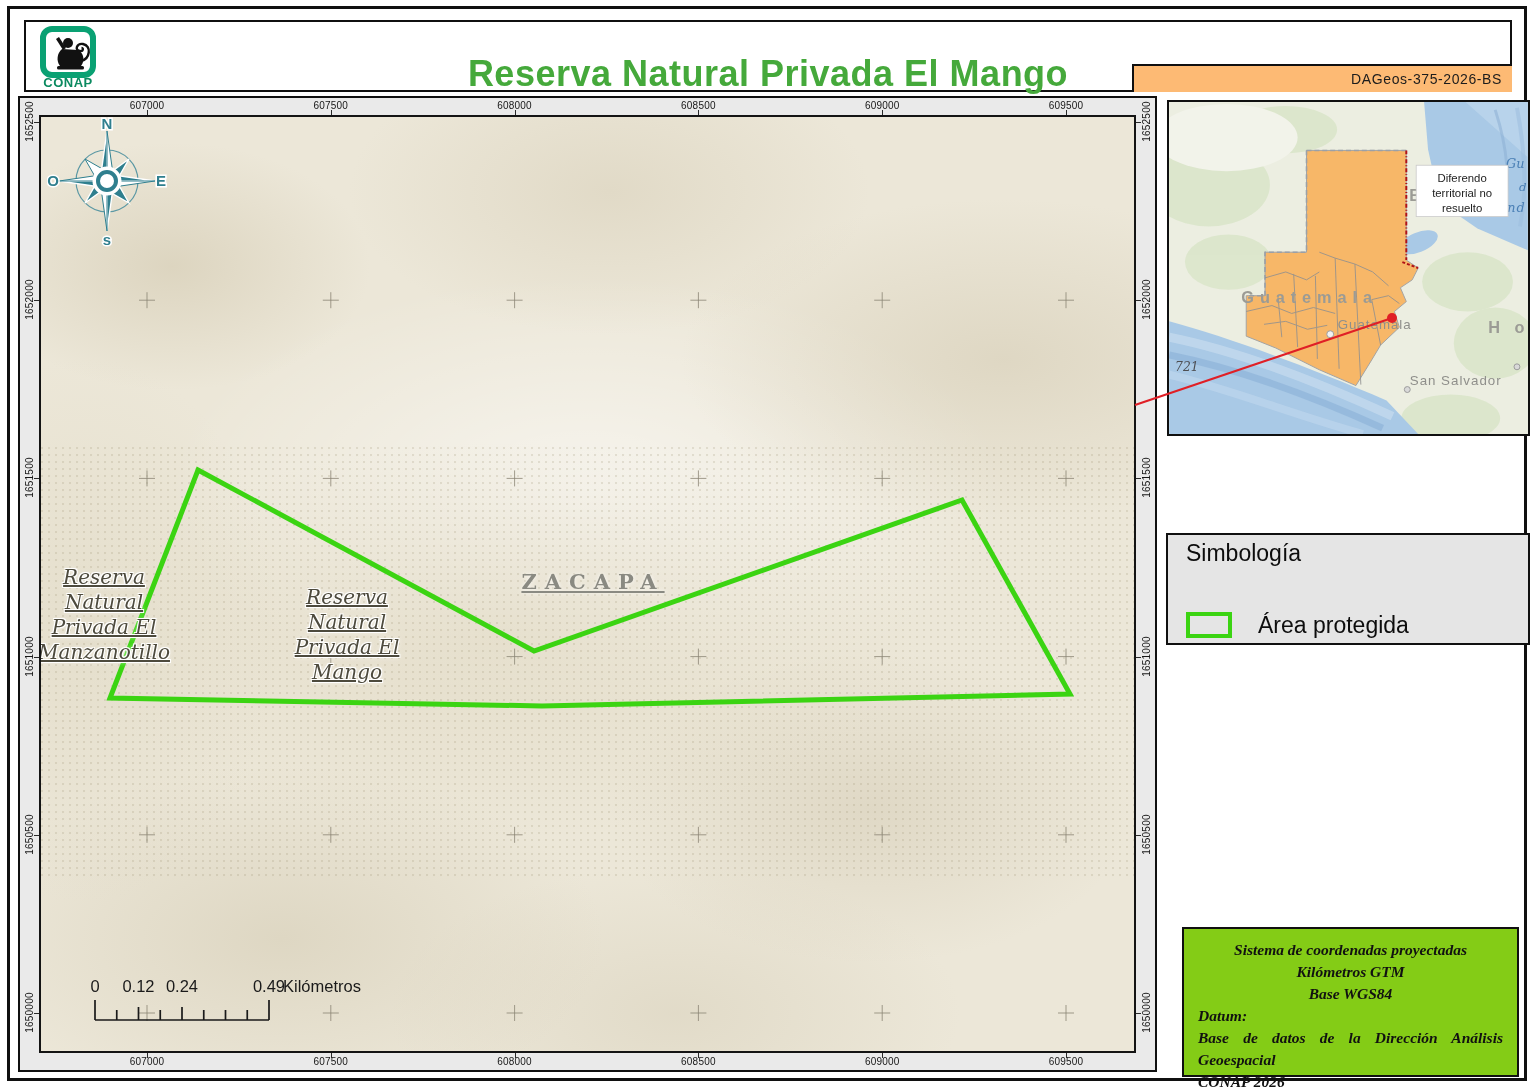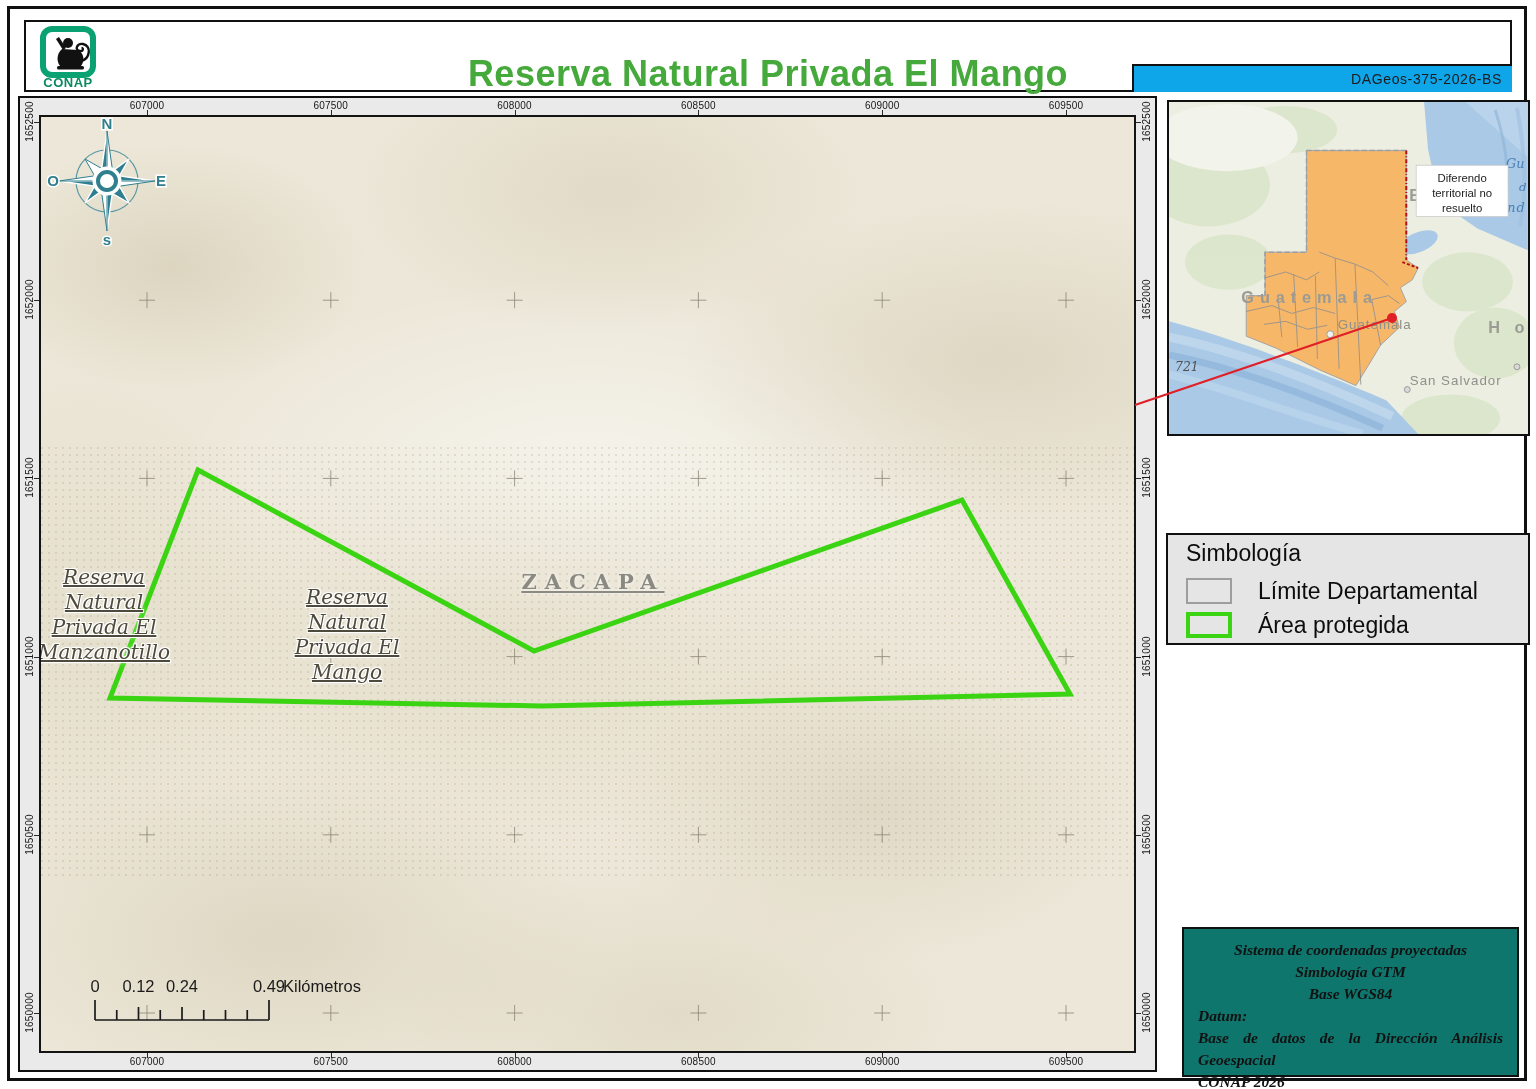--- a/index.html
+++ b/index.html
@@ -6,21 +6,21 @@
     font-family:"Liberation Sans",sans-serif;}
   *{box-sizing:border-box;}
   .abs{position:absolute;}
   #page{position:relative;width:1536px;height:1089px;background:#fff;}
   #page-border{left:7px;top:6px;width:1520px;height:1075px;border:3px solid #101010;}
   
   #header-bar{left:24px;top:20px;width:1488px;height:72px;border:2px solid #101010;background:#fff;}
   #page-title{left:0;top:0;width:100%;height:64px;line-height:64px;text-align:center;
     font-size:36px;font-weight:600;letter-spacing:.5px;color:var(--title-green);margin-top:20px;}
   #doc-code-cell{right:-2px;bottom:-2px;width:380px;height:28px;border-top:2px solid #101010;
-    border-left:2px solid #101010;background:#0ea5e9;display:flex;align-items:center;
+    border-left:2px solid #101010;background:#fdba74;display:flex;align-items:center;
     justify-content:flex-end;padding-right:10px;}
   #doc-code{font-size:14px;letter-spacing:.6px;color:#1c1c1c;}
   #conap-logo{left:12px;top:3px;width:64px;height:66px;}
   
   #map-frame{left:18px;top:96px;width:1139px;height:976px;border:2px solid #101010;background:#eaeaea;}
   .axis-label{position:absolute;width:60px;font-size:10px;color:#161616;text-align:center;
     letter-spacing:.2px;}
   .axis-label.side{transform:rotate(-90deg);}
   .tickmark{position:absolute;background:#2a2a2a;}
   #map-interior{left:19px;top:17px;width:1097px;height:938px;border:2px solid #141414;overflow:hidden;
@@ -52,21 +52,21 @@
   #scalebar-svg{left:30px;top:843px;width:330px;height:75px;}
   
   #inset-map{left:1167px;top:100px;width:363px;height:336px;border:2px solid #101010;background:#eceee1;}
   #legend-box{left:1166px;top:533px;width:364px;height:112px;border:2px solid #101010;background:#e5e5e5;}
   #legend-title{left:18px;top:5px;font-size:23px;color:#0d0d0d;}
   .legend-row{position:absolute;left:18px;height:30px;display:flex;align-items:center;}
   .legend-row .swatch{width:46px;height:26px;margin-right:26px;background:transparent;}
   .swatch-departmental{border:2.5px solid #9e9e9e;}
   .swatch-protected{border:4px solid var(--green);}
   .legend-label{font-size:23px;color:#0d0d0d;}
-  #source-box{left:1182px;top:927px;width:337px;height:150px;border:2px solid #101010;background:#0f766e;
+  #source-box{left:1182px;top:927px;width:337px;height:150px;border:2px solid #101010;background:#84cc16;
     padding:10px 14px;font-family:"Liberation Serif",serif;font-style:italic;font-weight:bold;
     font-size:15.5px;line-height:1.42;color:#111;}
   #source-box .centered{text-align:center;}
   #source-box .justified{text-align:justify;text-align-last:justify;}
   #locator-overlay{left:0;top:0;width:1536px;height:1089px;pointer-events:none;z-index:40;}
   svg text{font-family:"Liberation Sans",sans-serif;}
   .sea-label{font-family:"DejaVu Serif","Liberation Serif",serif;font-style:italic;}
 </style>
 </head>
 <body>
@@ -265,33 +265,29 @@
         <rect x="250" y="64" width="93" height="52" fill="#ffffff" stroke="#c9c9c9" stroke-width="0.8"></rect>
         <text x="296.5" y="81" text-anchor="middle" font-size="11.5" fill="#222">Diferendo</text>
         <text x="296.5" y="96" text-anchor="middle" font-size="11.5" fill="#222">territorial no</text>
         <text x="296.5" y="111" text-anchor="middle" font-size="11.5" fill="#222">resuelto</text>
       </g>
     </svg>
   </div>
 
   <div class="abs" id="legend-box">
     <div class="abs" id="legend-title">Simbología</div>
-    <div class="legend-row" style="top:41px;">
-      <div class="swatch swatch-departmental"></div>
-      <div class="legend-label">Límite Departamental</div>
-    </div>
     <div class="legend-row" style="top:75px;">
       <div class="swatch swatch-protected"></div>
       <div class="legend-label">Área protegida</div>
     </div>
   </div>
 
   <div class="abs" id="source-box">
     <div class="centered">Sistema de coordenadas proyectadas</div>
-    <div class="centered">Simbología GTM</div>
+    <div class="centered">Kilómetros GTM</div>
     <div class="centered">Base WGS84</div>
     <div>Datum:</div>
     <div class="justified">Base de datos de la Dirección Análisis Geoespacial</div>
     <div>CONAP 2026</div>
 
   </div>
 
   <svg class="abs" id="locator-overlay" viewBox="0 0 1536 1089">
     <line x1="1135" y1="405" x2="1392" y2="318" stroke="#e01f26" stroke-width="2.2"></line>
     <circle cx="1392" cy="318" r="5" fill="#e01f26"></circle>

